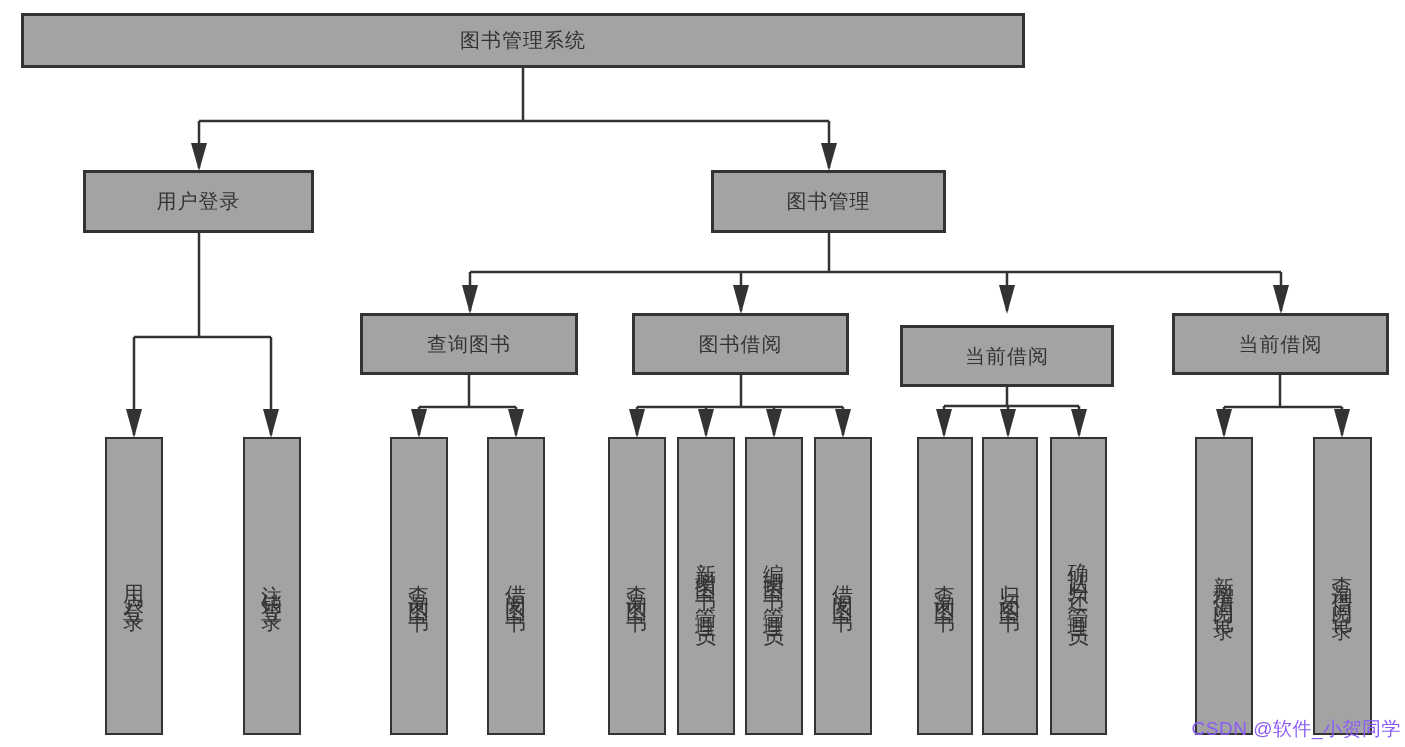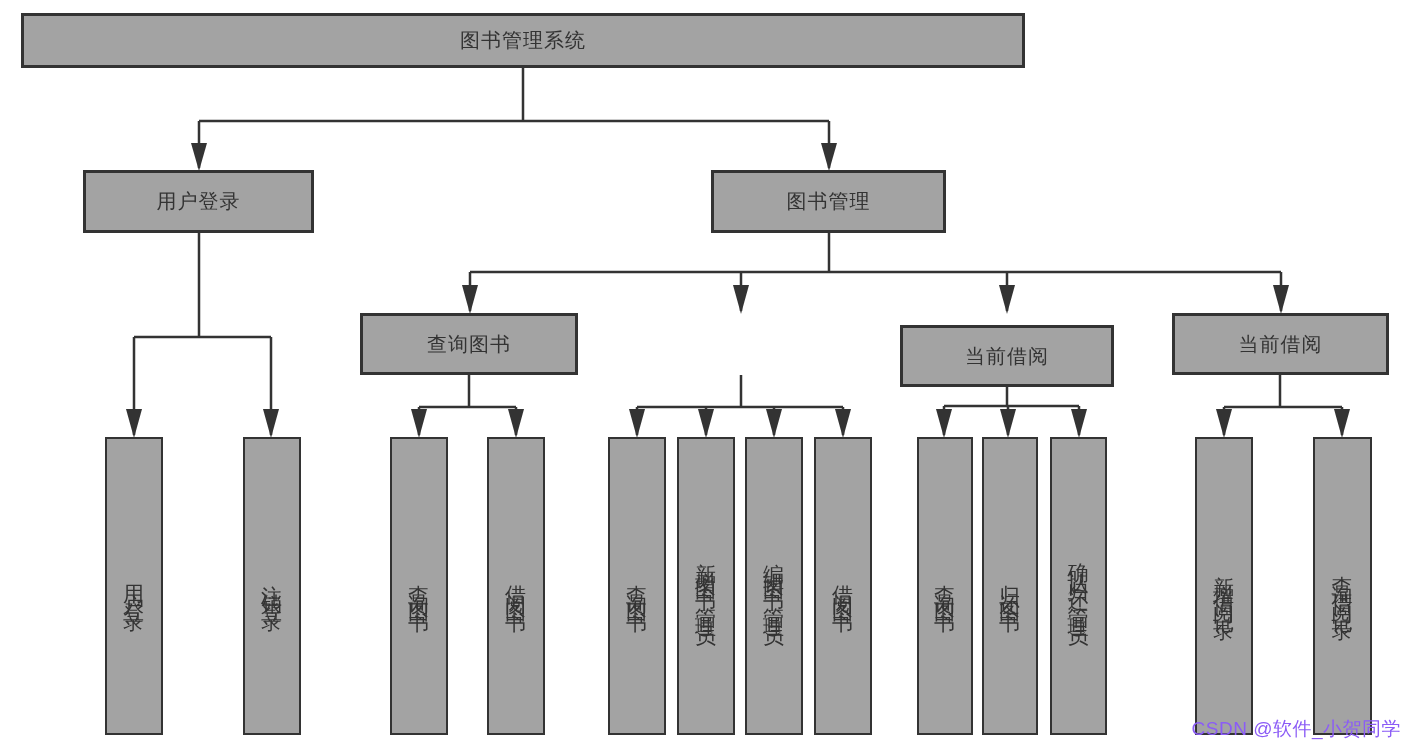--- a/index.html
+++ b/index.html
@@ -128,20 +128,21 @@
       <path d="M1334,409 L1350,409 L1342,438 Z"></path>
     </g>
   </svg>
 
   <div class="box b-root">图书管理系统</div>
 
   <div class="box b-userlogin">用户登录</div>
   <div class="box b-bookmgmt">图书管理</div>
 
   <div class="box b-newrec">查询图书</div>
+  <div class="box b-borrowmod">图书借阅</div>
   <div class="box b-current">当前借阅</div>
   <div class="box b-records">当前借阅</div>
 
   <div class="box leaf l-login">用户登录</div>
   <div class="box leaf l-logout">注销登录</div>
 
   <div class="box leaf l-query1">查询图书</div>
   <div class="box leaf l-borrow1">借阅图书</div>
 
   <div class="box leaf l-query2">查询图书</div>

